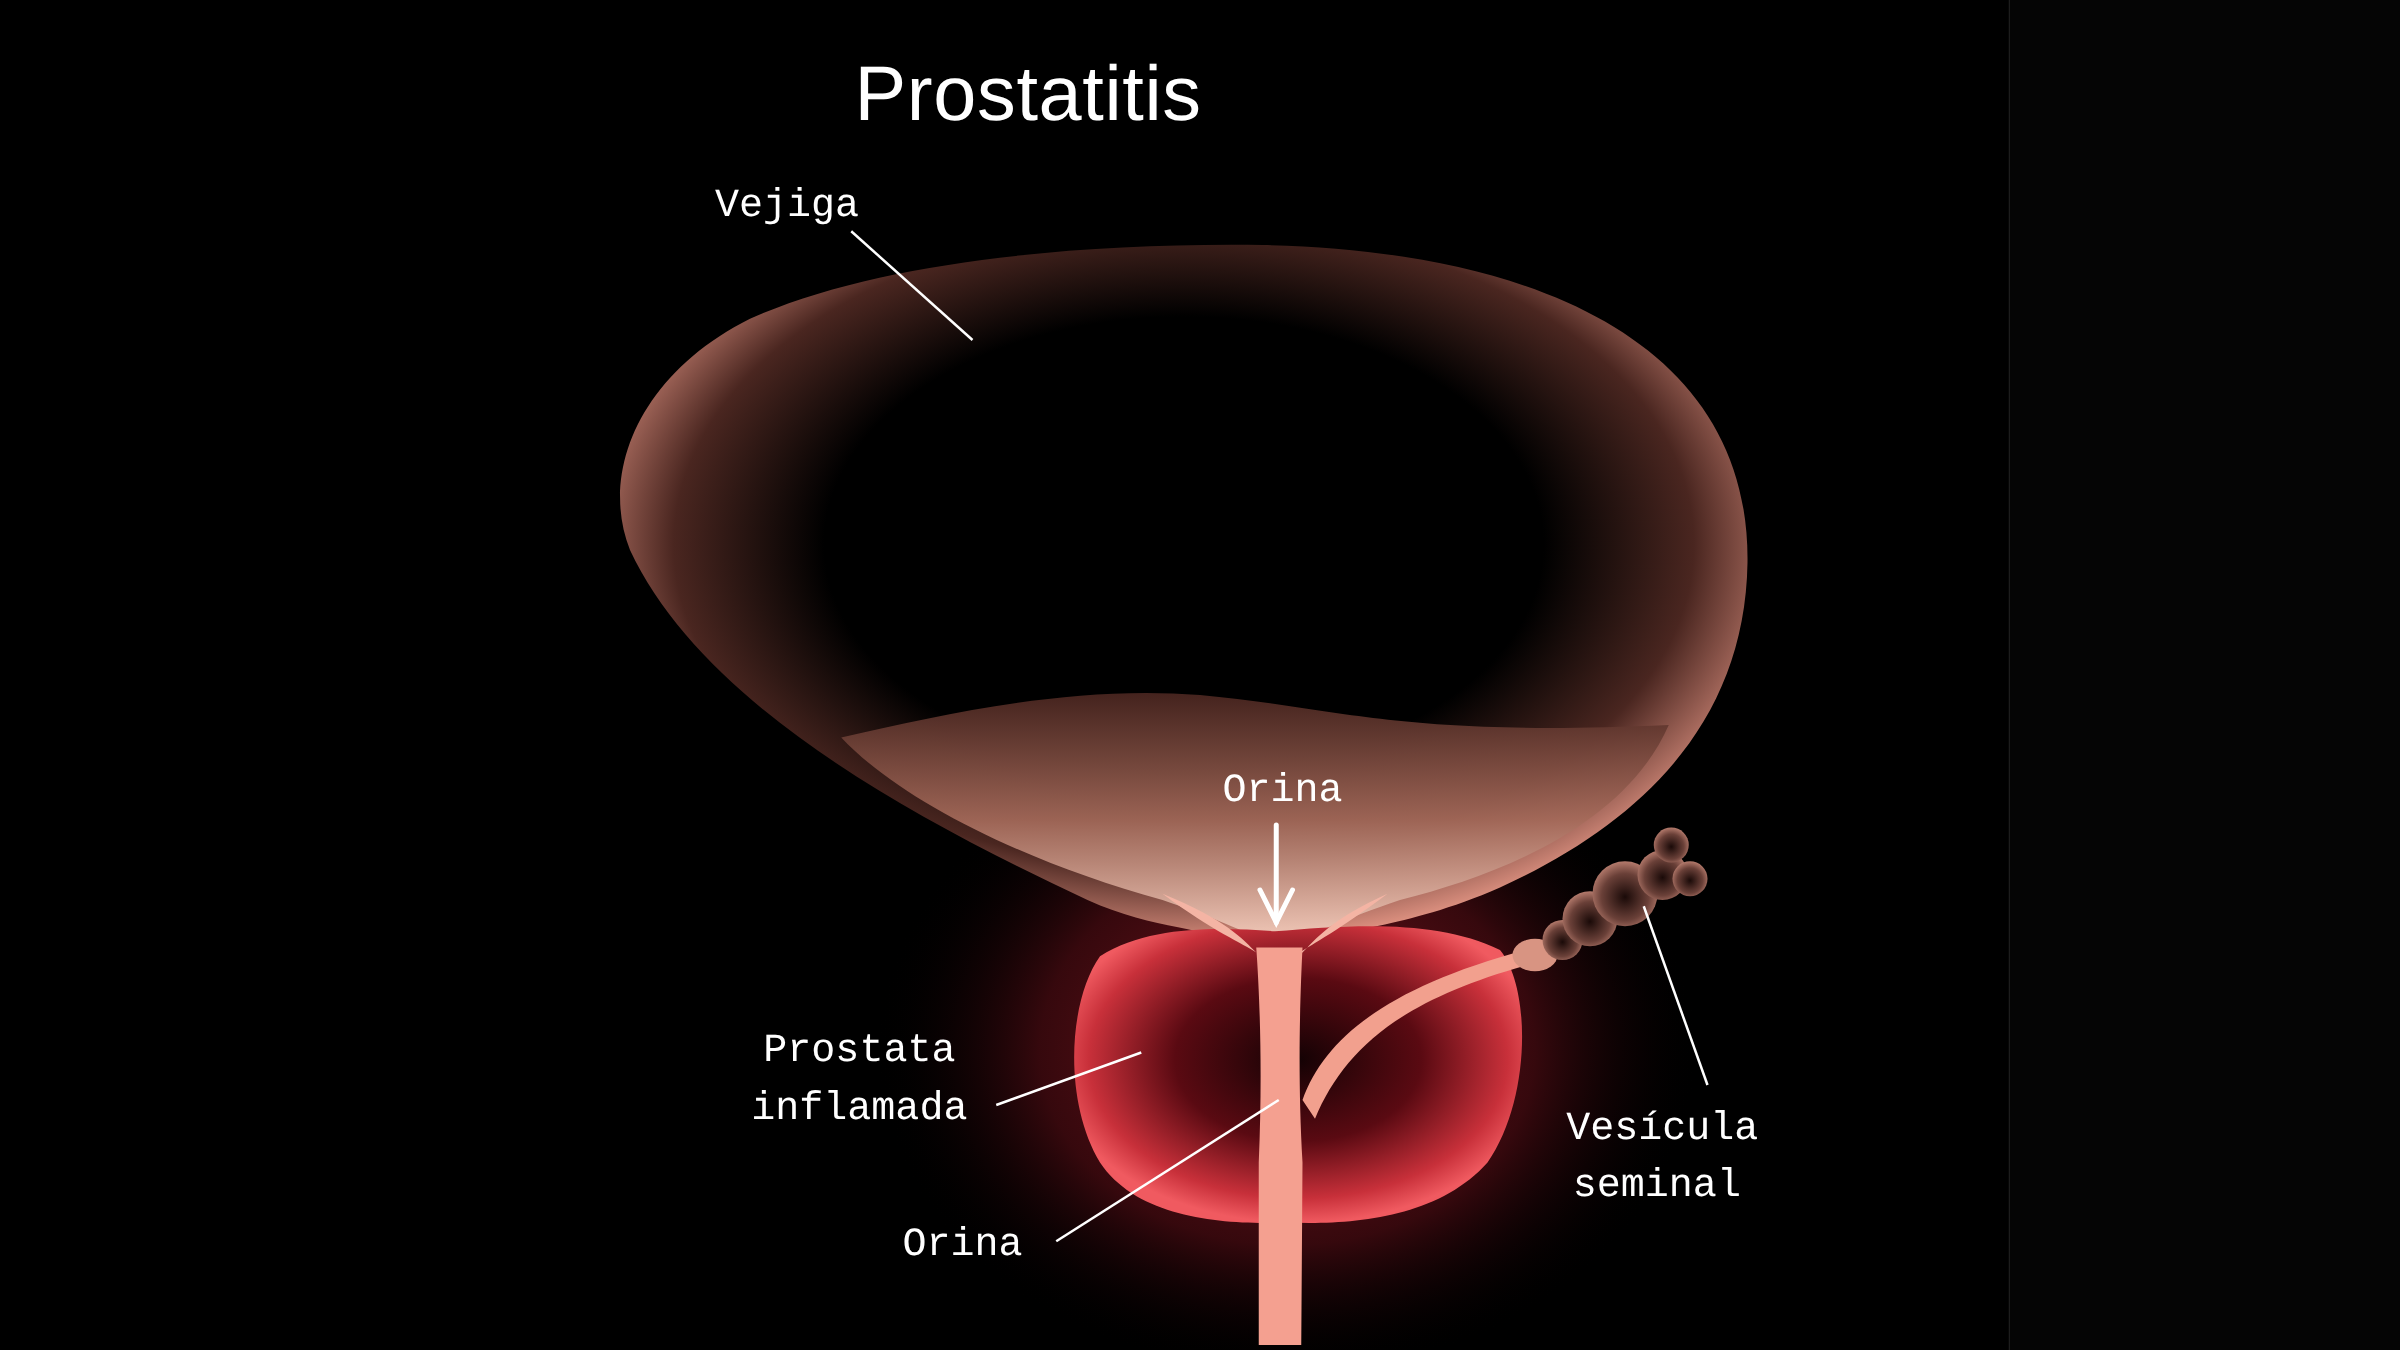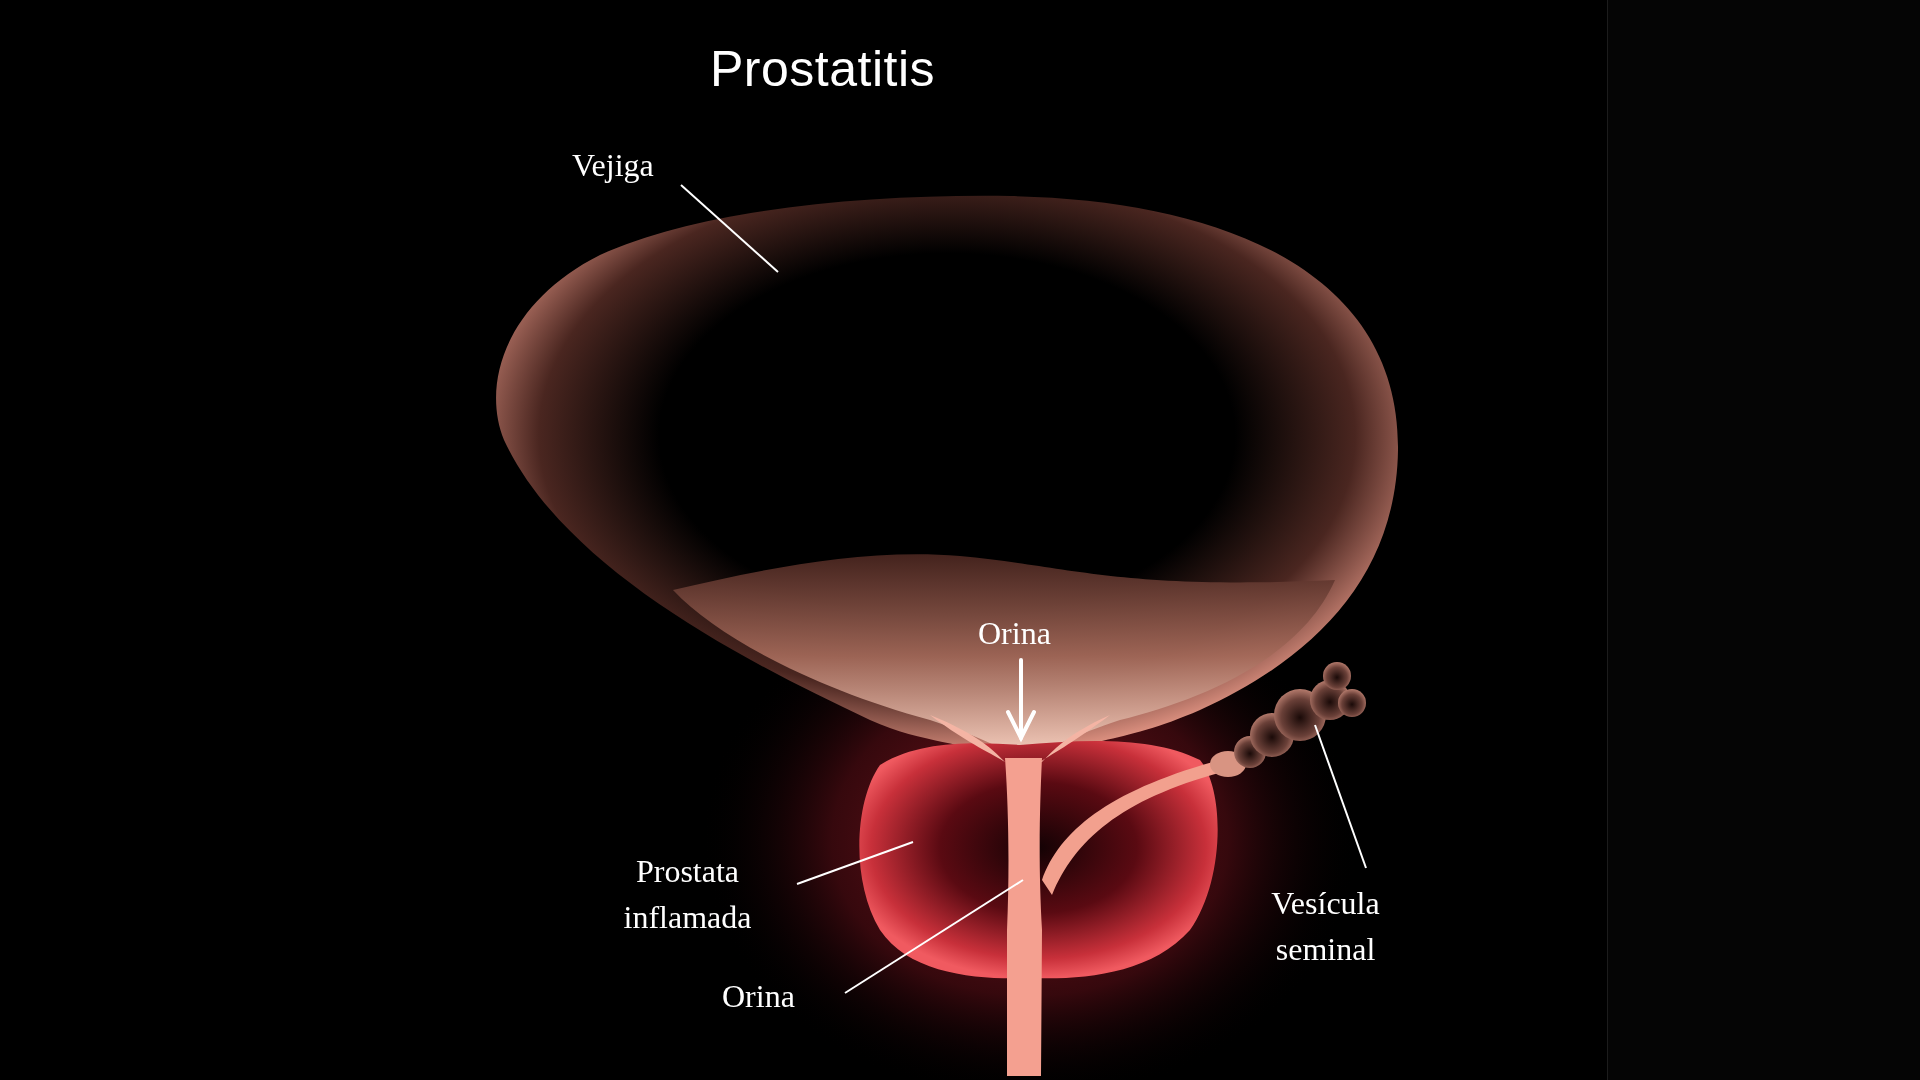--- a/index.html
+++ b/index.html
@@ -3,24 +3,24 @@
 <meta charset="utf-8">
 <style>
   html, body { margin:0; padding:0; background:#000; }
   body { width:1920px; height:1080px; overflow:hidden; position:relative;
          font-family:"DejaVu Sans","Liberation Sans",sans-serif; }
   .stage { position:absolute; left:0; top:0; width:1920px; height:1080px; background:#000; }
   .right-pad { position:absolute; left:1607px; top:0; width:313px; height:1080px; background:#050505;
                border-left:1px solid #1c1c1c; }
   svg.art { position:absolute; left:0; top:0; }
   .title { position:absolute; left:0; width:1645px; top:40px; text-align:center;
-           color:#fff; font-size:50px; font-family:"Liberation Sans","DejaVu Sans",sans-serif;
+           color:#fff; font-size:62px; font-family:"Liberation Sans","DejaVu Sans",sans-serif;
            letter-spacing:0.5px; }
   .lbl { position:absolute; color:#fff; font-size:32px; line-height:46px;
-         font-family:Liberation Serif, serif; white-space:nowrap; }
+         font-family:Liberation Mono, monospace; white-space:nowrap; }
   .center { text-align:center; }
 </style>
 </head>
 <body>
 
 <div class="stage">
   <div class="right-pad"></div>
 
   <svg class="art" width="1920" height="1080" viewBox="0 0 1920 1080">
     <defs>
@@ -110,21 +110,21 @@
       <line x1="845" y1="993" x2="1023" y2="880"></line>
       <line x1="1315" y1="725" x2="1366" y2="868"></line>
     </g>
   </svg>
 
   <div class="title">Prostatitis</div>
 
   <div class="lbl" style="left:572px; top:142px;">Vejiga</div>
   <div class="lbl" style="left:978px; top:610px;">Orina</div>
 
-  <div class="lbl center" style="left:600px; top:848px; width:175px;">
+  <div class="lbl center" style="left:600px; top:818px; width:175px;">
     <div>Prostata</div>
     <div>inflamada</div>
   </div>
 
   <div class="lbl" style="left:722px; top:973px;">Orina</div>
 
   <div class="lbl center" style="left:1253px; top:880px; width:145px;">
     <div>Vesícula</div>
     <div>seminal</div>
   </div>

